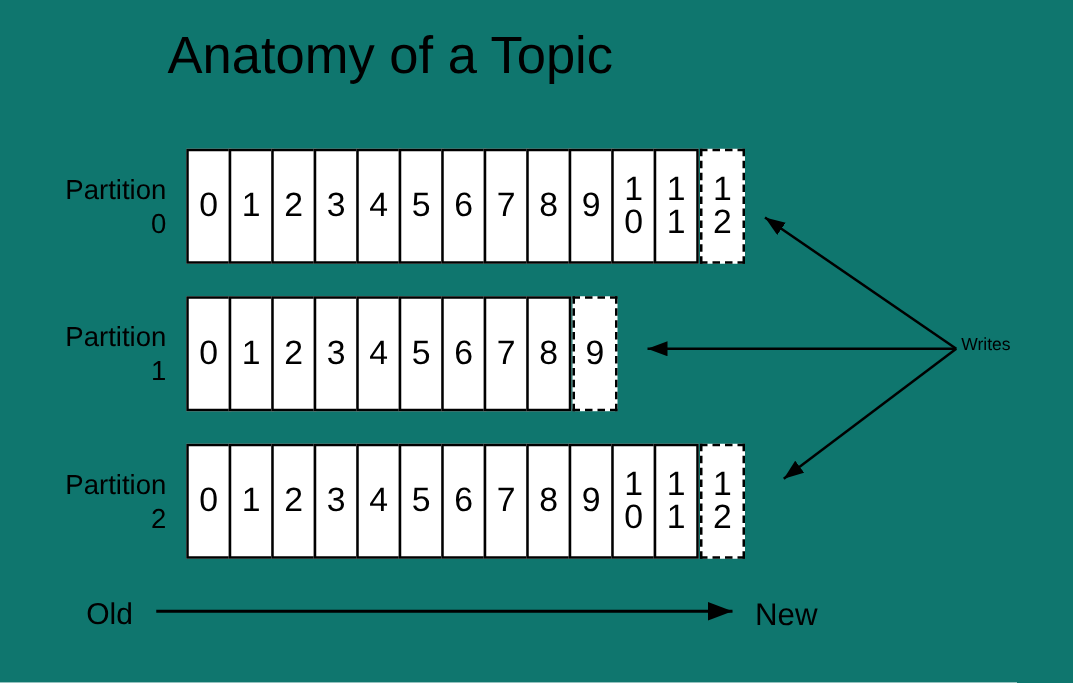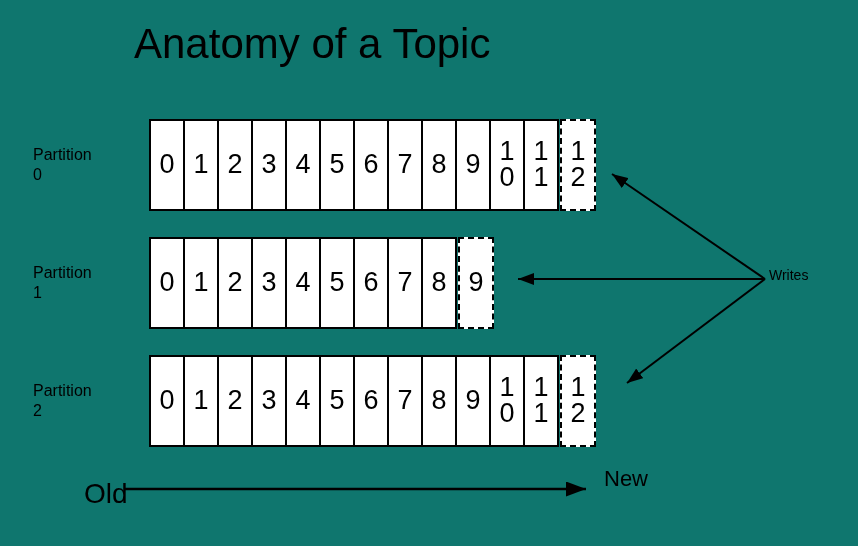--- a/index.html
+++ b/index.html
@@ -24,22 +24,22 @@
     left:33px;
     display:flex;
     align-items:center;
   }
   .row0{top:119px;}
   .row1{top:237px;}
   .row2{top:355px;}
   .plabel{
     width:100px;
     margin-right:16px;
-    text-align:left;
-    font-size:16px;
+    text-align:right;
+    font-size:22px;
     line-height:1.25;
     white-space:pre-line;
   }
   .cells{display:flex;}
   .cell{
     box-sizing:border-box;
     width:36px;height:92px;
     margin-left:-2px;
     border:2px solid #000;
     display:flex;
@@ -57,27 +57,27 @@
     margin-left:1px;
   }
   .writes-label{
     position:absolute;
     left:769px;top:267px;
     font-size:14px;
     white-space:nowrap;
   }
   .old-label{
     position:absolute;
-    left:84px;top:478px;
-    font-size:28px;
+    left:69px;top:478px;
+    font-size:24px;
   }
   .new-label{
     position:absolute;
-    left:604px;top:466px;
-    font-size:22px;
+    left:604px;top:478px;
+    font-size:25px;
   }
   svg.overlay{
     position:absolute;
     left:0;top:0;
     pointer-events:none;
   }
 </style>
 </head>
 <body>
 

